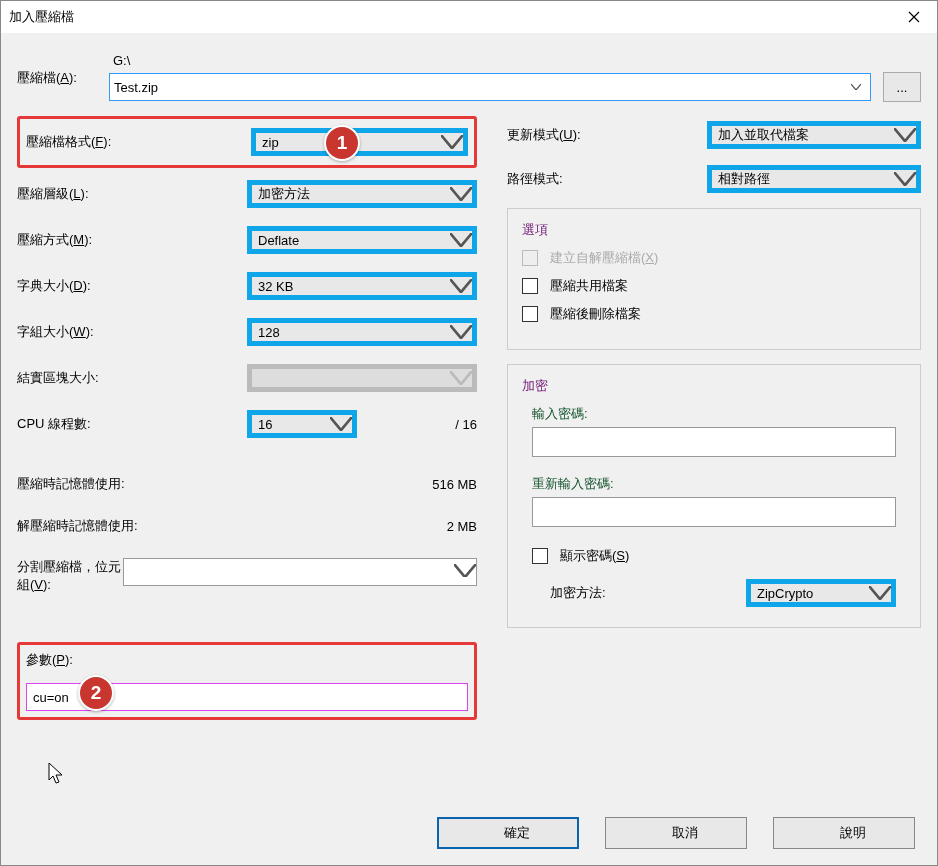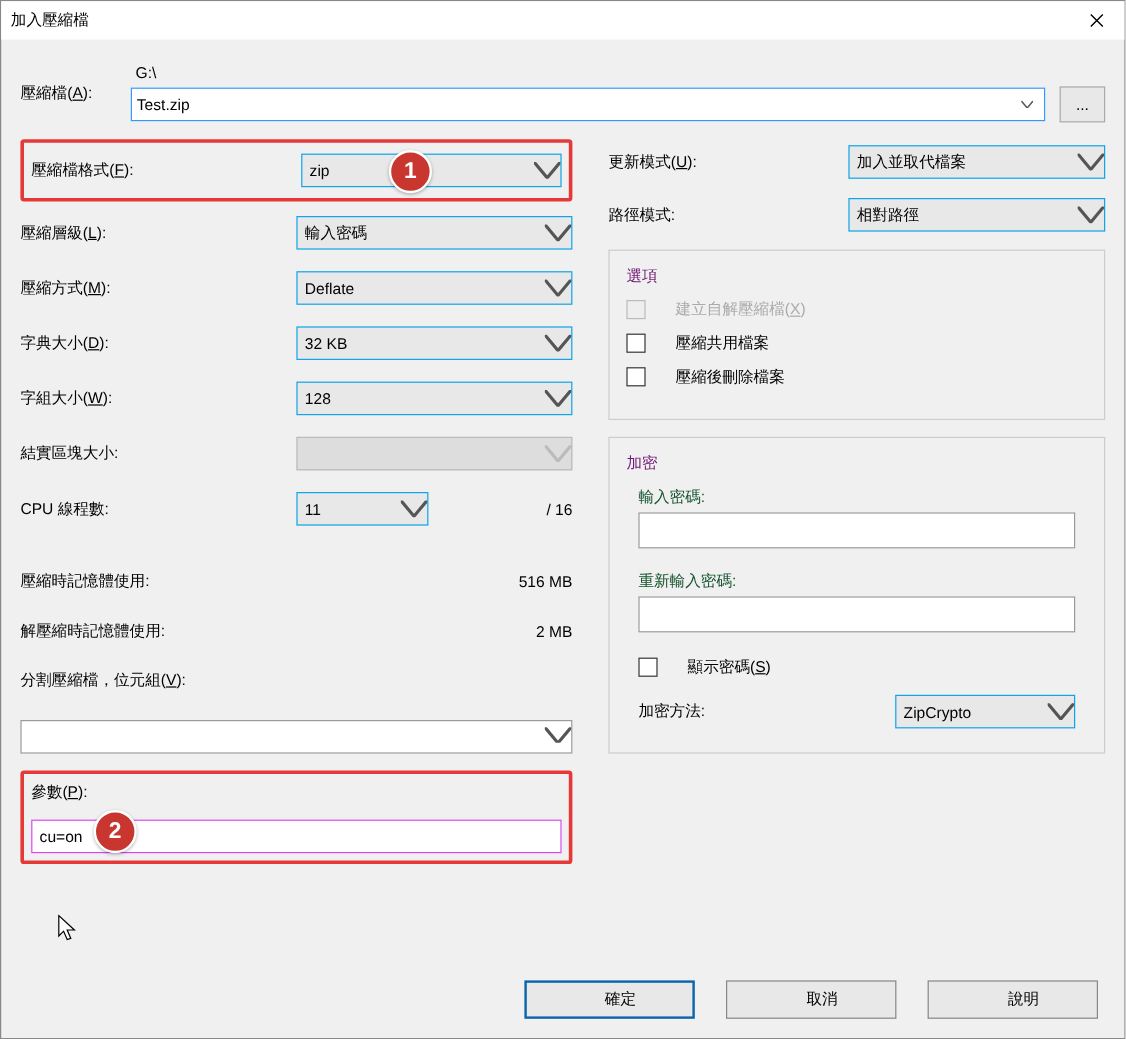--- a/index.html
+++ b/index.html
@@ -49,21 +49,21 @@
   width: 38px; height: 30px; border: 1px solid #aaa; background: #e8e8e8;
   display: flex; align-items: center; justify-content: center; cursor: pointer;
 }
 .columns { display: flex; gap: 30px; margin-top: 14px; flex: 1; }
 .colL { width: 460px; display: flex; flex-direction: column; gap: 6px; }
 .colR { flex: 1; display: flex; flex-direction: column; gap: 6px; }
 .form-row { display: flex; align-items: center; height: 40px; }
 .form-row .lbl { width: 230px; }
 .form-row .val { flex: 1; }
 .combo {
-  height: 28px; border: 1px solid #0ea5e9; background: #e8e8e8;
+  height: 28px; border: 5px solid #0ea5e9; background: #e8e8e8;
   display: flex; align-items: center; cursor: pointer;
 }
 .combo .ctext { flex: 1; padding: 0 6px; }
 .combo .carrow {
   width: 22px; height: 100%; display: flex; align-items: center; justify-content: center;
 }
 .combo.disabled { background: #ddd; border-color: #bbb; color: #888; }
 .textfield {
   height: 28px; border: 1px solid #d946ef; background: #fff; width: 100%;
   padding: 0 6px; font-family: inherit; font-size: 13px; outline: none;
@@ -80,51 +80,51 @@
   display: flex; align-items: center; justify-content: center;
   font-size: 19px; font-weight: bold;
   box-shadow: 0 1px 3px rgba(0,0,0,0.3);
 }
 .badge1 { top: 6px; left: 304px; }
 .badge2 { top: 30px; left: 58px; }
 .fieldset {
   border: 1px solid #ccc; padding: 12px 14px 16px 14px; margin: 4px 0;
 }
 .fieldset .legend { color: #701a75; margin-bottom: 10px; }
-.check-row { display: flex; align-items: center; gap: 25px; margin: 10px 0; }
+.check-row { display: flex; align-items: center; gap: 12px; margin: 10px 0; }
 .check {
   width: 16px; height: 16px; border: 1px solid #333; background: #fff;
   display: inline-block; cursor: pointer;
 }
 .check.disabled { border-color: #bbb; background: #eee; }
 .check-row.disabled { color: #aaa; }
 .enc-label { margin: 10px 0 4px 0; color: #14532d; }
 .pwd-input {
   height: 30px; border: 1px solid #999; background: #fff; width: 100%;
   padding: 0 6px; outline: none;
 }
-.enc-method-row { display: flex; align-items: center; margin-top: 14px; }
+.enc-method-row { display: flex; align-items: center; margin-top: 14px; margin-left: 18px; }
 .enc-method-row .lbl { flex: 1; }
 .enc-method-row .combo { width: 150px; }
 .buttons {
   display: flex; justify-content: flex-end; gap: 26px; padding: 16px 6px 0 0;
 }
 .dlg-btn {
   width: 142px; height: 32px; border: 1px solid #888; background: #e8e8e8;
   display: flex; align-items: center; justify-content: center; cursor: pointer; padding-left: 18px;
 }
 .dlg-btn.primary { border: 2px solid #0a64ad; background: #e8e8e8; }
 .info-row { display: flex; align-items: center; height: 36px; }
 .info-row .lbl { flex: 1; }
 .info-row .val { width: 90px; text-align: right; }
 .cursor {
   position: absolute; left: 48px; top: 762px; pointer-events: none;
 }
 .cursor svg { width: 18px; height: 24px; }
-.volsplit-block { margin-top: 8px; height: 70px; display: flex; flex-direction: column; justify-content: space-between;}
+.volsplit-block { margin-top: 8px; height: 70px; display: flex; justify-content: space-between;}
 .param-block { margin-top: 8px; }
 </style>
 </head>
 <body>
 
 <div class="window">
   <div class="titlebar">
     <div class="title">加入壓縮檔</div>
     <div class="spacer"></div>
     <div class="close-btn">
@@ -172,21 +172,21 @@
                   </div>
               </div>
             </div>
           </div>
         </div>
 
         <div class="form-row">
           <div class="lbl">壓縮層級(<u>L</u>):</div>
           <div class="val">
             <div class="combo">
-              <div class="ctext">輸入密碼</div>
+              <div class="ctext">加密方法</div>
               <div class="carrow">
                   <svg viewBox="0 0 10 6">
                     <path d="M0 0 L5 6 L10 0" fill="none" stroke="#555" stroke-width="1.2"></path>
                   </svg>
                 </div>
             </div>
           </div>
         </div>
 
         <div class="form-row">
@@ -242,21 +242,21 @@
                   </svg>
                 </div>
             </div>
           </div>
         </div>
 
         <div class="form-row">
           <div class="lbl">CPU 線程數:</div>
           <div class="val" style="display:flex;gap:8px;align-items:center">
             <div class="combo" style="width:110px">
-              <div class="ctext">11</div>
+              <div class="ctext">16</div>
               <div class="carrow">
                   <svg viewBox="0 0 10 6">
                     <path d="M0 0 L5 6 L10 0" fill="none" stroke="#555" stroke-width="1.2"></path>
                   </svg>
                 </div>
             </div>
             <div style="flex:1"></div>
             <div>/ 16</div>
           </div>
         </div>

